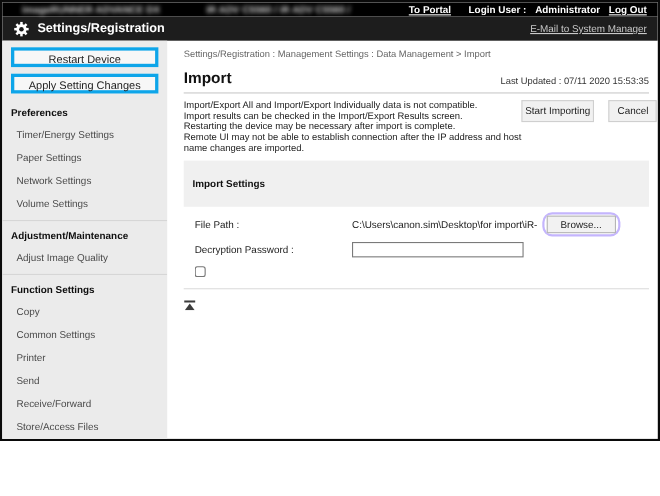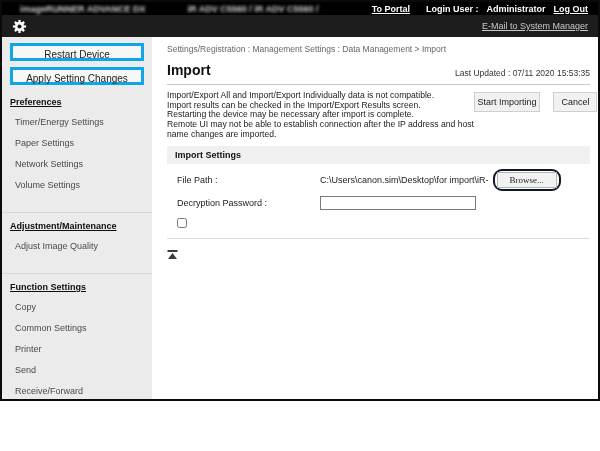--- a/index.html
+++ b/index.html
@@ -34,54 +34,53 @@
   .sidebar{
     width:150px;background:#ebebeb;flex-shrink:0;padding-top:5px;
     font-size:9px;overflow:hidden;box-sizing:border-box;
   }
   .side-btn{
     display:block;width:134px;margin:1px auto 6px;height:18px;line-height:16px;
     background:#f7f7f7;border:3px solid #0ea5e9;font-size:10px;color:#222;
     font-family:inherit;text-align:center;cursor:pointer;box-sizing:border-box;
   }
   .group{margin:0;}
-  .group.ruled{border-top:1px solid #d6d6d6;margin-top:16px;padding-top:2px;}
-  .group-header{font-weight:bold;color:#0f0f0f;padding:6px 8px 4px 8px;line-height:11px;text-decoration:underline;}
+  .group.ruled{border-top:1px solid #d6d6d6;margin-top:4px;padding-top:2px;}
+  .group-header{font-weight:bold;color:#0f0f0f;padding:6px 8px 4px 8px;line-height:11px;}
   .side-item{color:#4a4a4a;padding:5px 8px 5px 13px;line-height:11px;cursor:pointer;}
   
   .main{flex:1;padding:7px 8px 0 15px;box-sizing:border-box;overflow:hidden;}
   .breadcrumb{font-size:8.5px;color:#666;line-height:11px;margin-bottom:8px;}
   .title-row{display:flex;align-items:flex-end;border-bottom:1px solid #c9c9c9;padding-bottom:6px;}
   .page-title{font-size:14px;font-weight:bold;color:#111;line-height:15px;}
   .last-updated{margin-left:auto;font-size:8.5px;color:#333;}
   .content-row{display:flex;align-items:flex-start;margin-top:6px;}
   .desc{font-size:8.6px;color:#222;}
   .desc div{line-height:9.7px;white-space:nowrap;}
   .action-buttons{margin-left:auto;white-space:nowrap;padding-right:14px;}
   .btn{
     display:inline-block;font-size:9px;color:#222;background:#f1f1f1;
     border:1px solid #cfcfcf;text-align:center;padding:4px 0;cursor:pointer;
     font-family:inherit;
   }
   .btn.start{width:66px;margin-left:0;}
   .btn.cancel{width:44px;margin-left:9px;}
   .section-bar{
     background:#f0f0f0;font-size:9px;font-weight:bold;color:#111;
-    padding:4px 8px;margin-top:6px;line-height:10px;
+    padding:16px 8px;margin-top:6px;line-height:10px;
   }
   .form-row{display:flex;align-items:center;font-size:9px;}
   .form-row .label{width:143px;padding-left:10px;color:#222;flex-shrink:0;}
   .row-filepath{margin-top:5px;}
   .row-password{margin-top:5px;}
   .row-checkbox{margin-top:8px;padding-left:10px;align-items:center;display:flex;font-size:9px;}
   .filepath-value{color:#222;}
   .browse-wrap{
-    border:2px solid #0f172a;border-radius:9px;padding:1px 2px;margin-left:4px;
+    border:2px solid #c4b5fd;border-radius:9px;padding:1px 2px;margin-left:4px;
     display:inline-block;
-    font-family:Liberation Serif, serif;
   }
   .browse-btn{
     font-size:9px;background:#f2f2f2;border:1px solid #b5b5b5;color:#222;
     padding:2px 12px;cursor:pointer;font-family:inherit;
   }
   .pwd-input{
     width:156px;height:14px;border:1px solid #7a7a7a;font-size:9px;
     padding:0 2px;box-sizing:border-box;font-family:inherit;
   }
   .chk{width:10px;height:10px;margin:0 6px 0 0;}
@@ -112,20 +111,21 @@
         <g fill="#ffffff">
           <rect x="6.8" y="1" width="2.4" height="14"></rect>
           <rect x="6.8" y="1" width="2.4" height="14" transform="rotate(45 8 8)"></rect>
           <rect x="6.8" y="1" width="2.4" height="14" transform="rotate(90 8 8)"></rect>
           <rect x="6.8" y="1" width="2.4" height="14" transform="rotate(135 8 8)"></rect>
           <circle cx="8" cy="8" r="5"></circle>
         </g>
         <circle cx="8" cy="8" r="2.2" fill="#1d1d1d"></circle>
       </svg>
     </span>
+    <span>Settings/Registration</span>
     <a class="email">E-Mail to System Manager</a>
   </div>
 
   <div class="body-row">
 
     <div class="sidebar">
       <button class="side-btn">Restart Device</button>
       <button class="side-btn">Apply Setting Changes</button>
 
       <div class="group">

